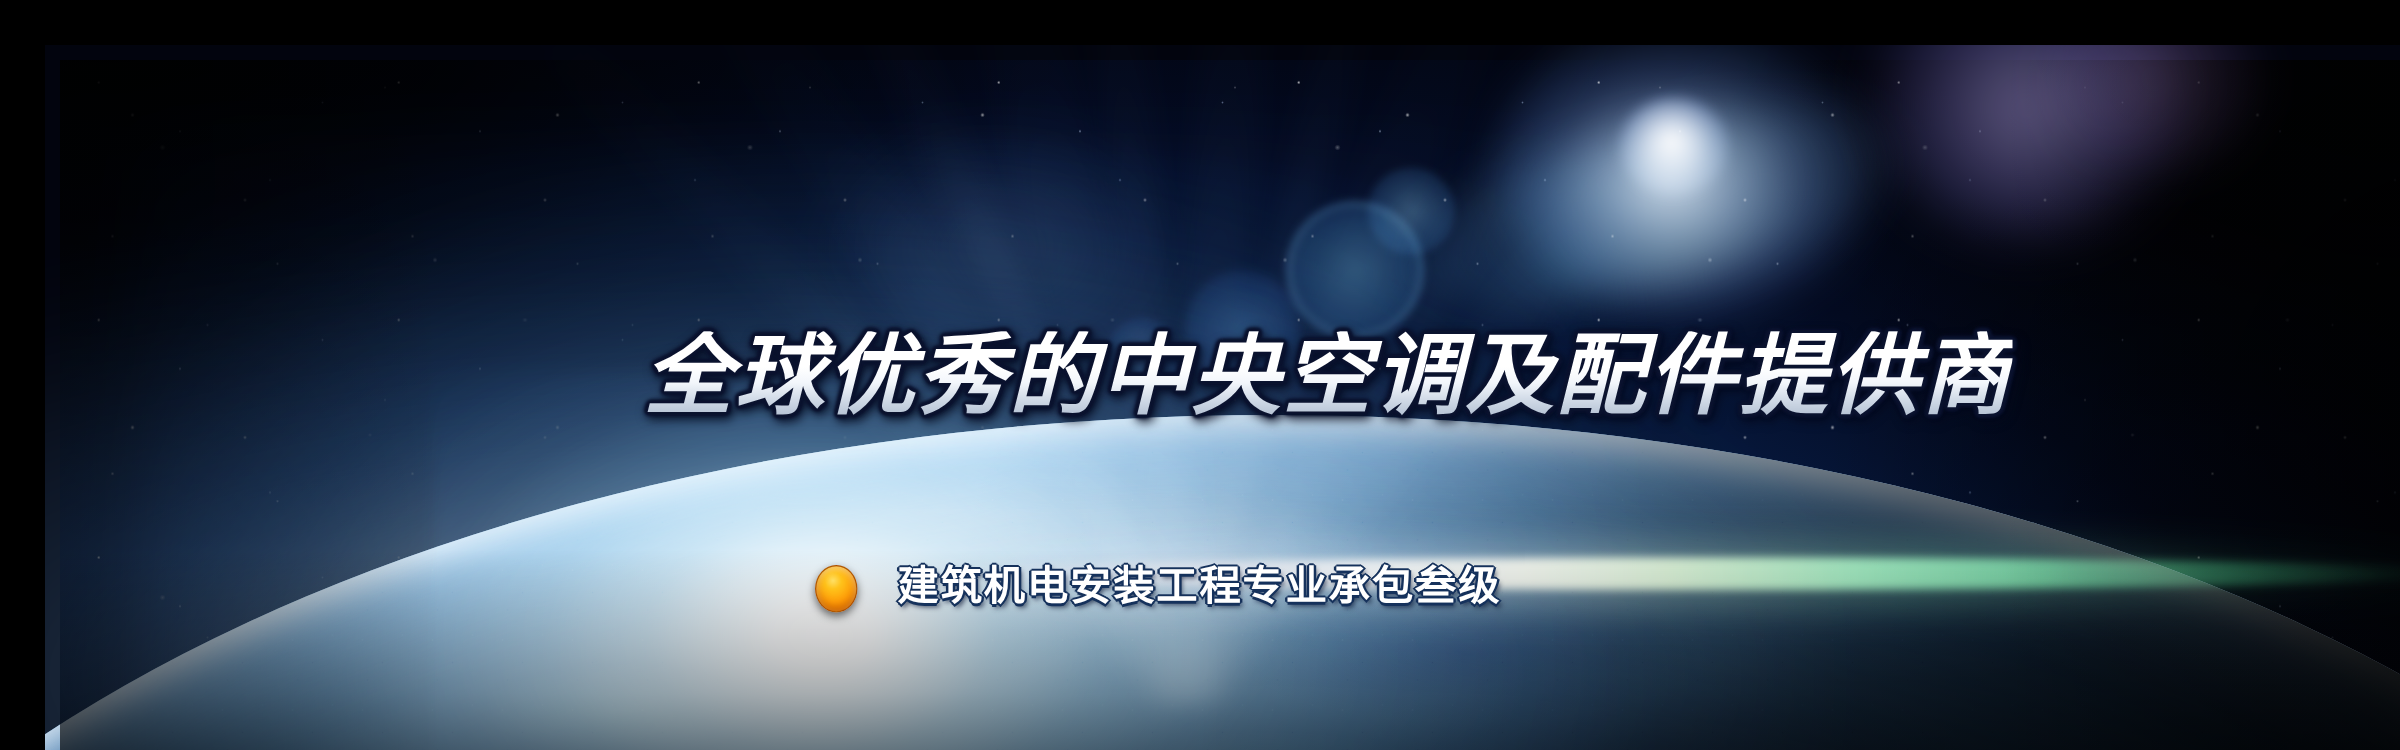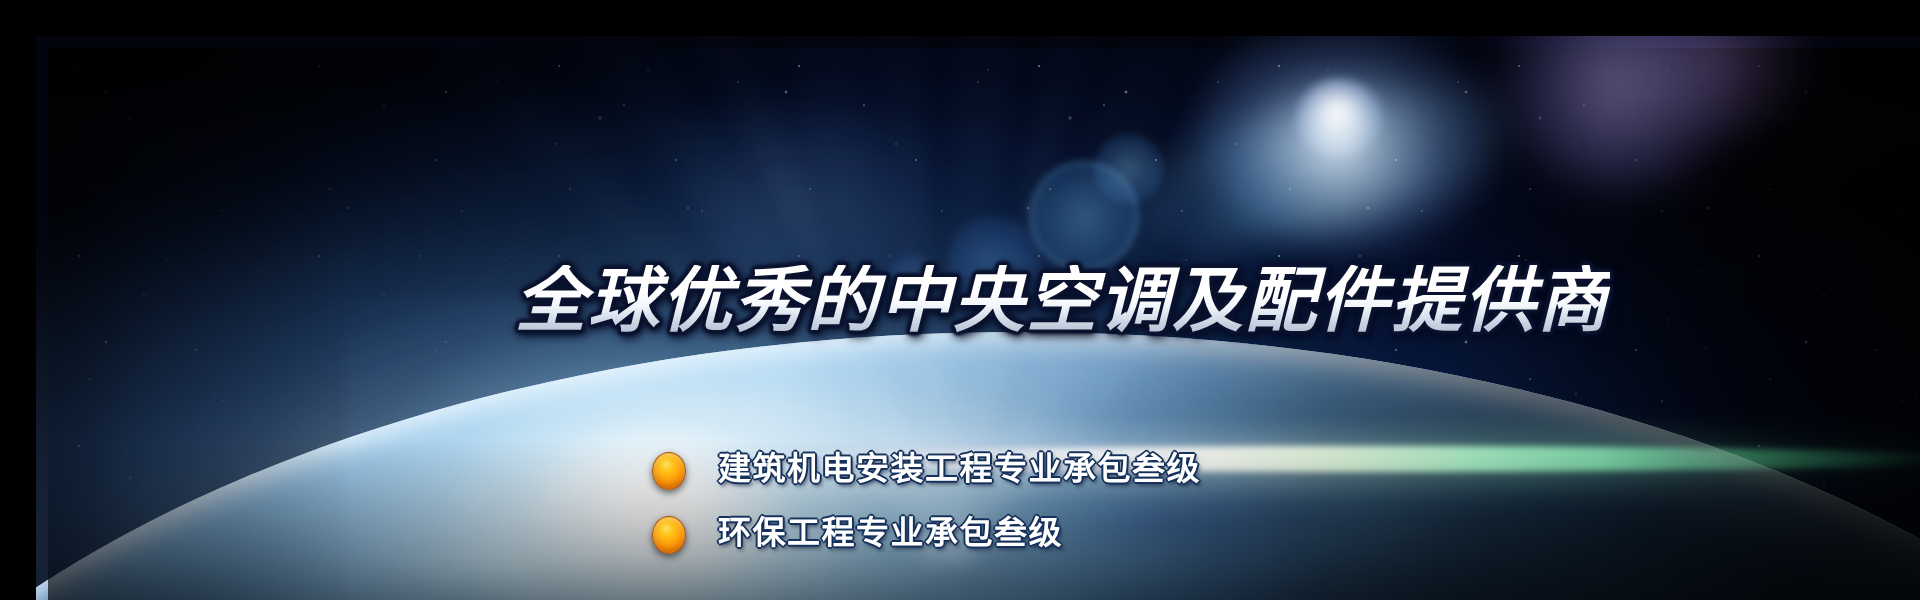--- a/index.html
+++ b/index.html
@@ -353,21 +353,17 @@
 
     <div class="headline">全球优秀的中央空调及配件提供商</div>
 
     <div class="bullets">
 
       <div class="bullet-row">
         <span class="bullet-dot"></span>
         <span class="bullet-text">建筑机电安装工程专业承包叁级</span>
       </div>
 
-      <div class="bullet-row">
-        <span class="bullet-dot"></span>
-        <span class="bullet-text">环保工程专业承包叁级</span>
-      </div>
 
     </div>
   </div>
 
 </div>
 
 </body></html>

